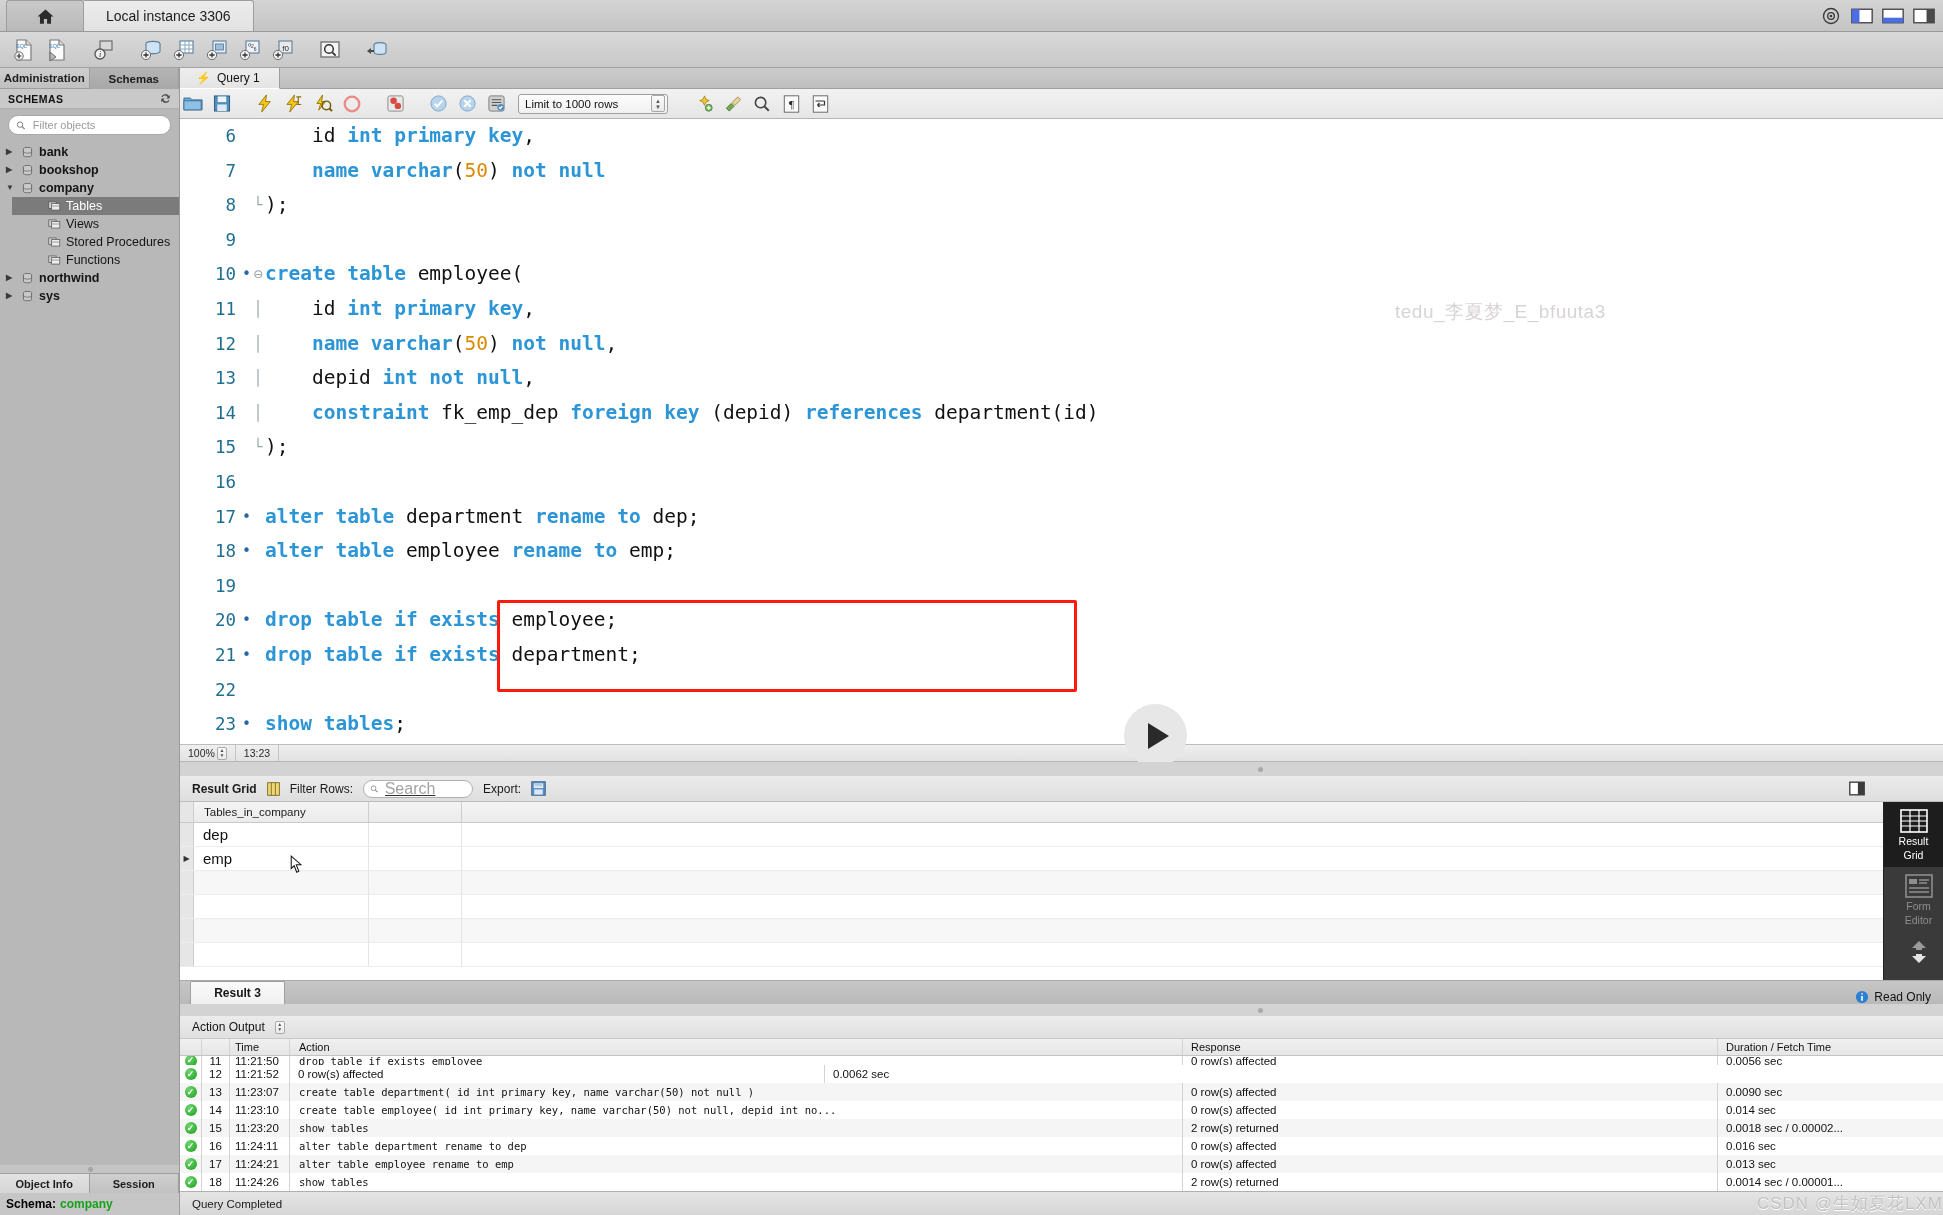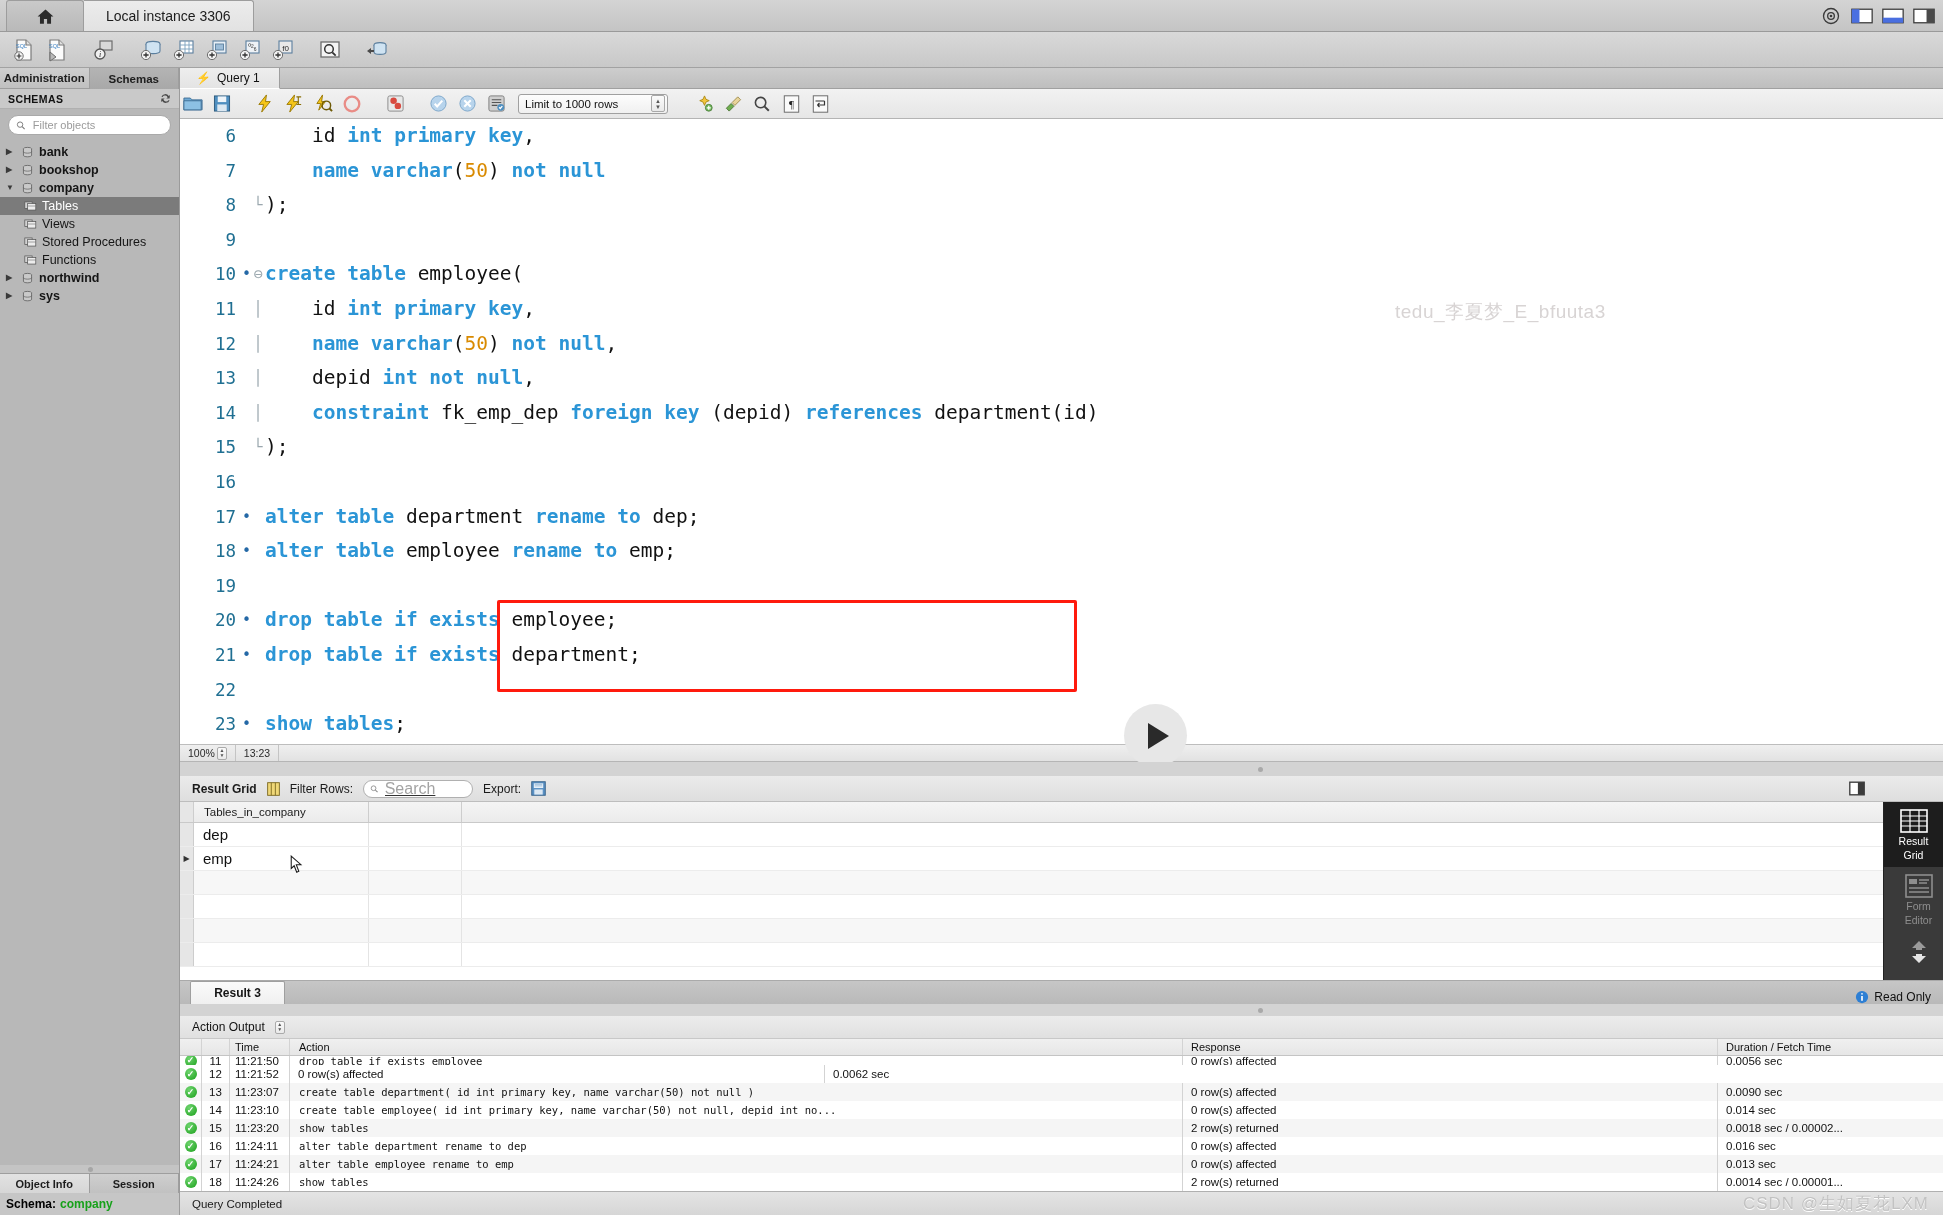--- a/index.html
+++ b/index.html
@@ -92,21 +92,21 @@
   .filterbox input {
     border: none; outline: none; font-size: 11px; width: 100%;
     font-family: "Liberation Sans", sans-serif; background: transparent; color: #333;
   }
   .filterbox input::placeholder { color: #9a9a9a; }
   .tree { flex: 1; overflow: hidden; padding-top: 2px; }
   .tnode {
     height: 18px; display: flex; align-items: center; gap: 5px;
     padding-left: 6px; font-size: 12.5px; color: #151515;
   }
-  .tnode.level1 { padding-left: 24px; }
+  .tnode.level1 { padding-left: 36px; margin-left: 12px; }
   .tnode.selected { background: #7b7b7b; color: #fff; }
   .tnode.bold { font-weight: bold; }
   .arrow { width: 10px; font-size: 8px; color: #3a3a3a; line-height: 1; }
   .sidebar-lower { flex: 0 0 auto; }
   .lower-tabs { display: flex; height: 20px; border-top: 1px solid #9e9e9e; }
   .lower-tab {
     flex: 1; display: flex; align-items: center; justify-content: center;
     font-size: 11px; font-weight: bold; color: #1d1d1d;
     background: linear-gradient(#cfcfcf,#c1c1c1); border-right: 1px solid #9e9e9e;
   }
@@ -327,21 +327,21 @@
   }
   .ao-c-act .mono { font-family: "DejaVu Sans Mono", monospace; font-size: 10.5px; }
 
   .statusbar {
     height: 24px; flex: 0 0 24px;
     background: linear-gradient(#e4e4e4,#d6d6d6); border-top: 1px solid #b0b0b0;
     display: flex; align-items: center; padding: 0 12px;
     font-size: 11.5px; color: #1a1a1a; position: relative;
   }
   .wm-bottom {
-    position: absolute; right: 14px; top: 0; height: 100%;
+    position: absolute; right: 0; top: 0; height: 100%;
     display: flex; align-items: center;
     font-size: 17px; color: #c2c2c2; letter-spacing: 1px;
     text-shadow: 0 1px 0 #fff;
   }
 </style>
 </head>
 <body>
 
 <div class="app">
 

